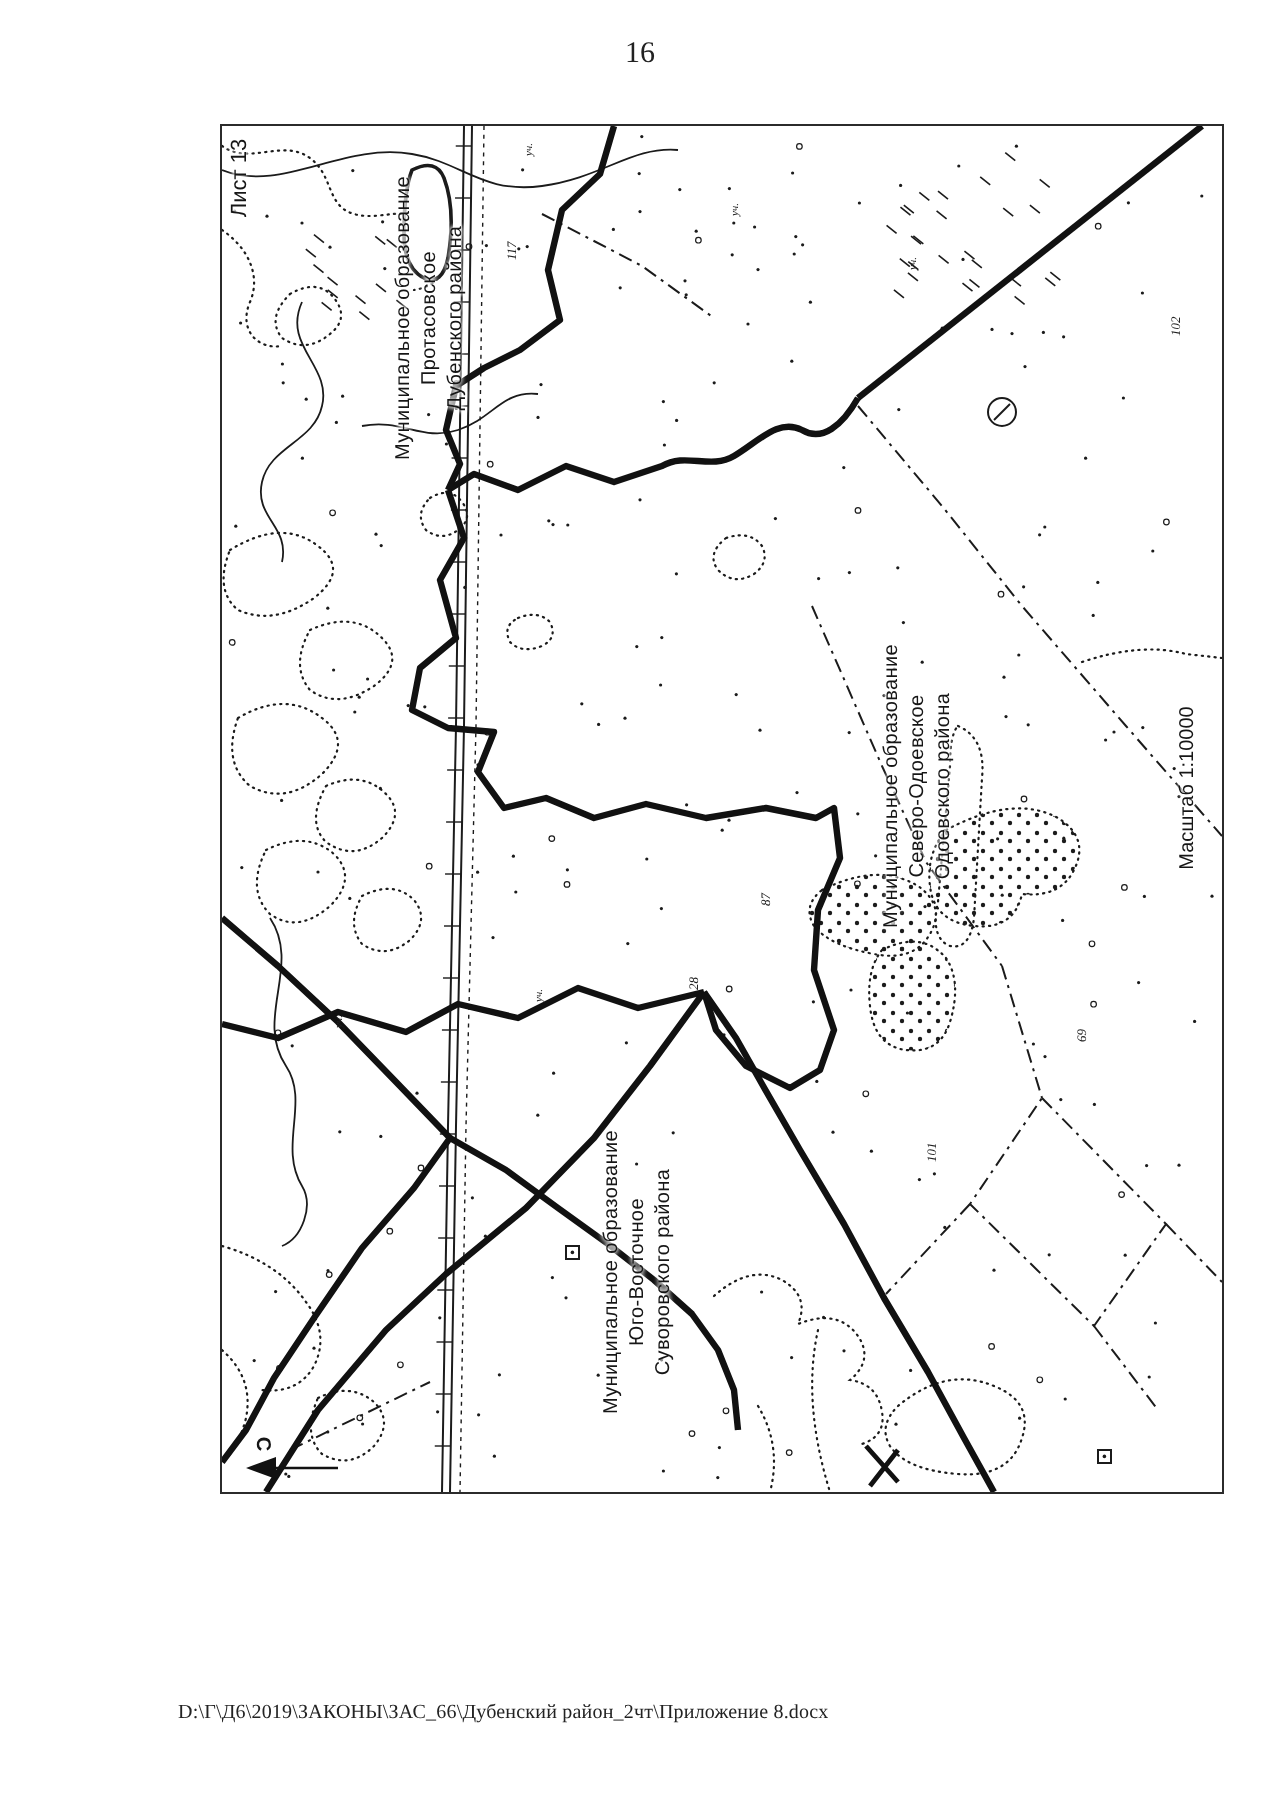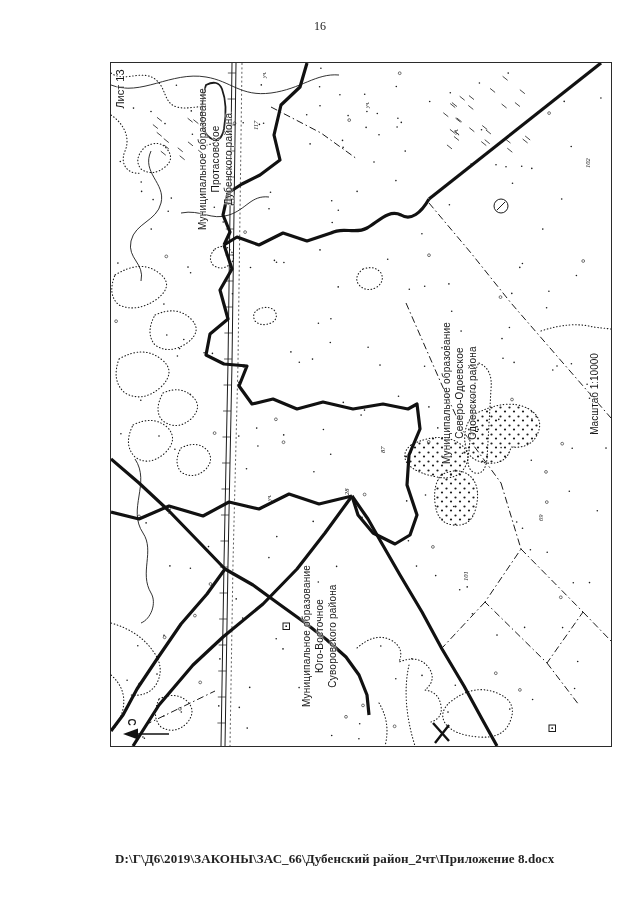--- a/index.html
+++ b/index.html
@@ -1,32 +1,32 @@
 <!DOCTYPE html>
 <html><head>
 <meta charset="utf-8">
 <style>
   html,body{margin:0;padding:0;background:#ffffff;}
   body{width:640px;height:905px;font-family:"Liberation Sans",sans-serif;color:#151515;}
   .page{position:relative;width:640px;height:905px;background:#fff;overflow:hidden;}
   .page-number{position:absolute;top:19px;left:0;width:100%;text-align:center;
-    font-family:"Liberation Serif",serif;font-size:12px;color:#222;}
+    font-family:"Liberation Serif",serif;font-size:15px;color:#222;}
   .map-frame{position:absolute;left:110px;top:62px;width:500px;height:683px;
     border:1.3px solid #2b2b2b;box-sizing:content-box;background:#fff;}
   .map-frame svg{position:absolute;left:0;top:0;}
   .rot{position:absolute;transform:translate(-50%,-50%) rotate(-90deg);white-space:nowrap;
     text-shadow:0 0 2px #fff,0 0 2px #fff,0 0 3px #fff;}
   .muni{font-size:10px;line-height:13px;text-align:center;color:#161616;letter-spacing:.2px;}
   .muni span{display:block;}
   .sheet{font-size:11px;color:#161616;}
   .scale{font-size:10px;color:#161616;}
   .compass-letter{position:absolute;transform:translate(-50%,-50%) rotate(90deg);
     font-size:10px;font-weight:bold;color:#161616;}
-  .footer{position:absolute;left:115px;top:851px;font-family:"Liberation Serif",serif;
-    font-size:13px;color:#232323;letter-spacing:.1px;font-weight:bold;}
+  .footer{position:absolute;left:89px;top:851px;font-family:"Liberation Serif",serif;
+    font-size:10px;color:#232323;letter-spacing:.1px;}
 </style>
 </head>
 <body>
 
 <div class="page">
 
   <div class="page-number">16</div>
 
   <div class="map-frame">
 

